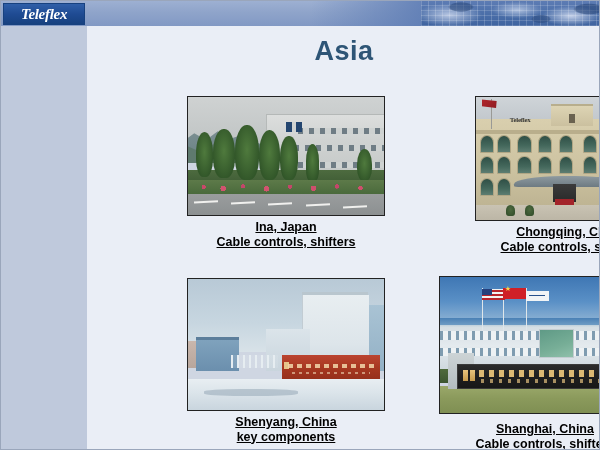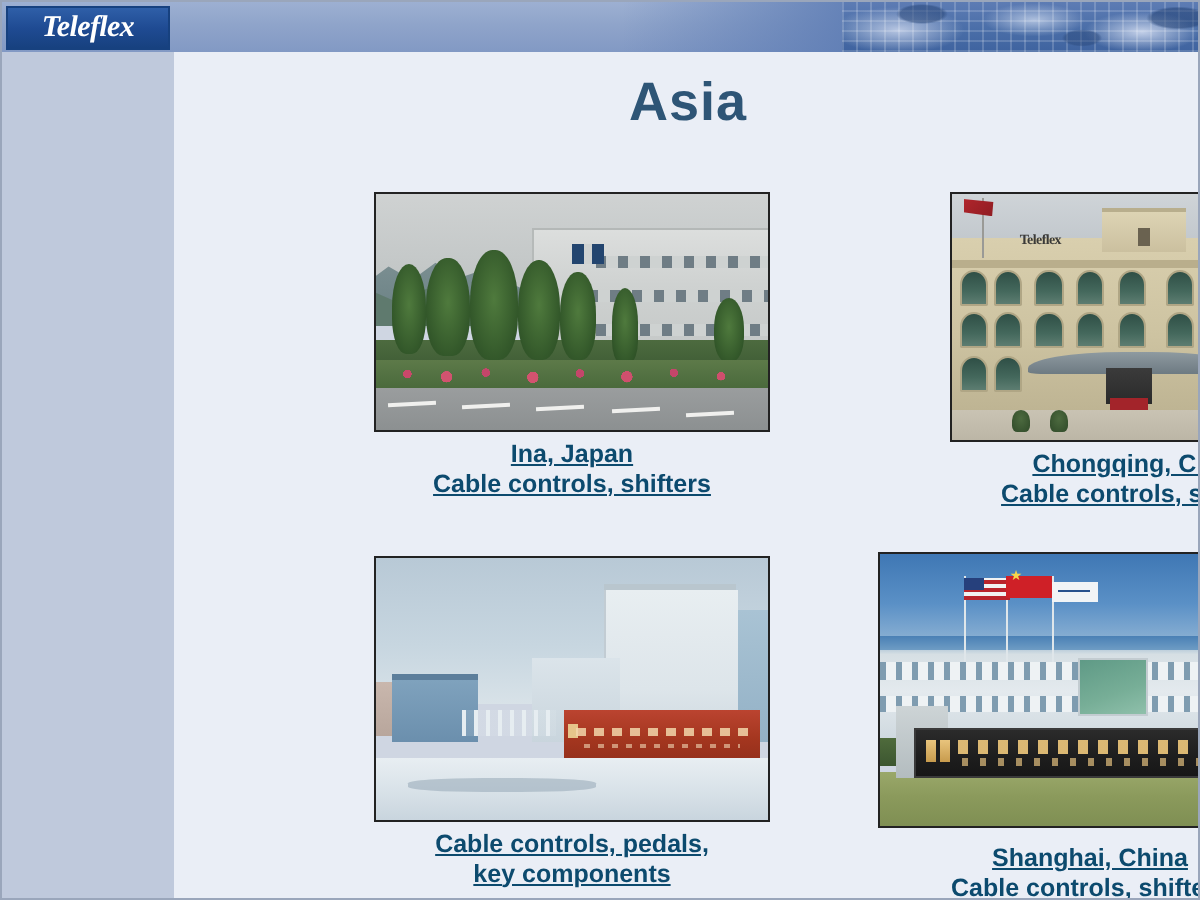--- a/index.html
+++ b/index.html
@@ -265,21 +265,21 @@
                background: linear-gradient(180deg,#cdd4d6 0%, #b3bcbf 100%); }
   .sh-grass  { position:absolute; left:0; top:80%; width:100%; height:20%;
                background: linear-gradient(180deg,#9aa86a 0%, #8b9a5c 45%, #7f8f53 100%); }
   .sh-hedge  { position:absolute; left:0; top:68%; width:10%; height:10%;
                background: linear-gradient(180deg,#4f6b3c 0%, #3c5630 100%); }
 
   
   .caption {
     position: absolute;
     text-align: center;
-    color: #0c4a6e;
+    color: #000000;
     font-size: 12.5px;
     font-weight: bold;
     line-height: 14.5px;
   }
   .caption .place {
     text-decoration: underline;
     display: block;
     white-space: nowrap;
   }
   .caption .desc { display: block; white-space: nowrap; text-decoration: underline; }
@@ -395,21 +395,21 @@
         <div class="sy-redwall">
           <div class="badge"></div>
           <div class="cn"></div>
           <div class="en"></div>
         </div>
         <div class="sy-snow"></div>
         <div class="sy-track"></div>
       </div>
     </div>
     <div class="caption c3">
-      <span class="desc">Cable controls, pedals,</span>
+      <span class="place">Shenyang, China</span>
       <span class="desc">key components</span>
     </div>
 
     <div class="photo p4">
       <div class="scene">
         <div class="sh-sky"></div>
         <div class="sh-bldg"></div>
         <div class="sh-bldg-band"></div>
         <div class="sh-winrow sh-w1"></div>
         <div class="sh-winrow sh-w2"></div>

